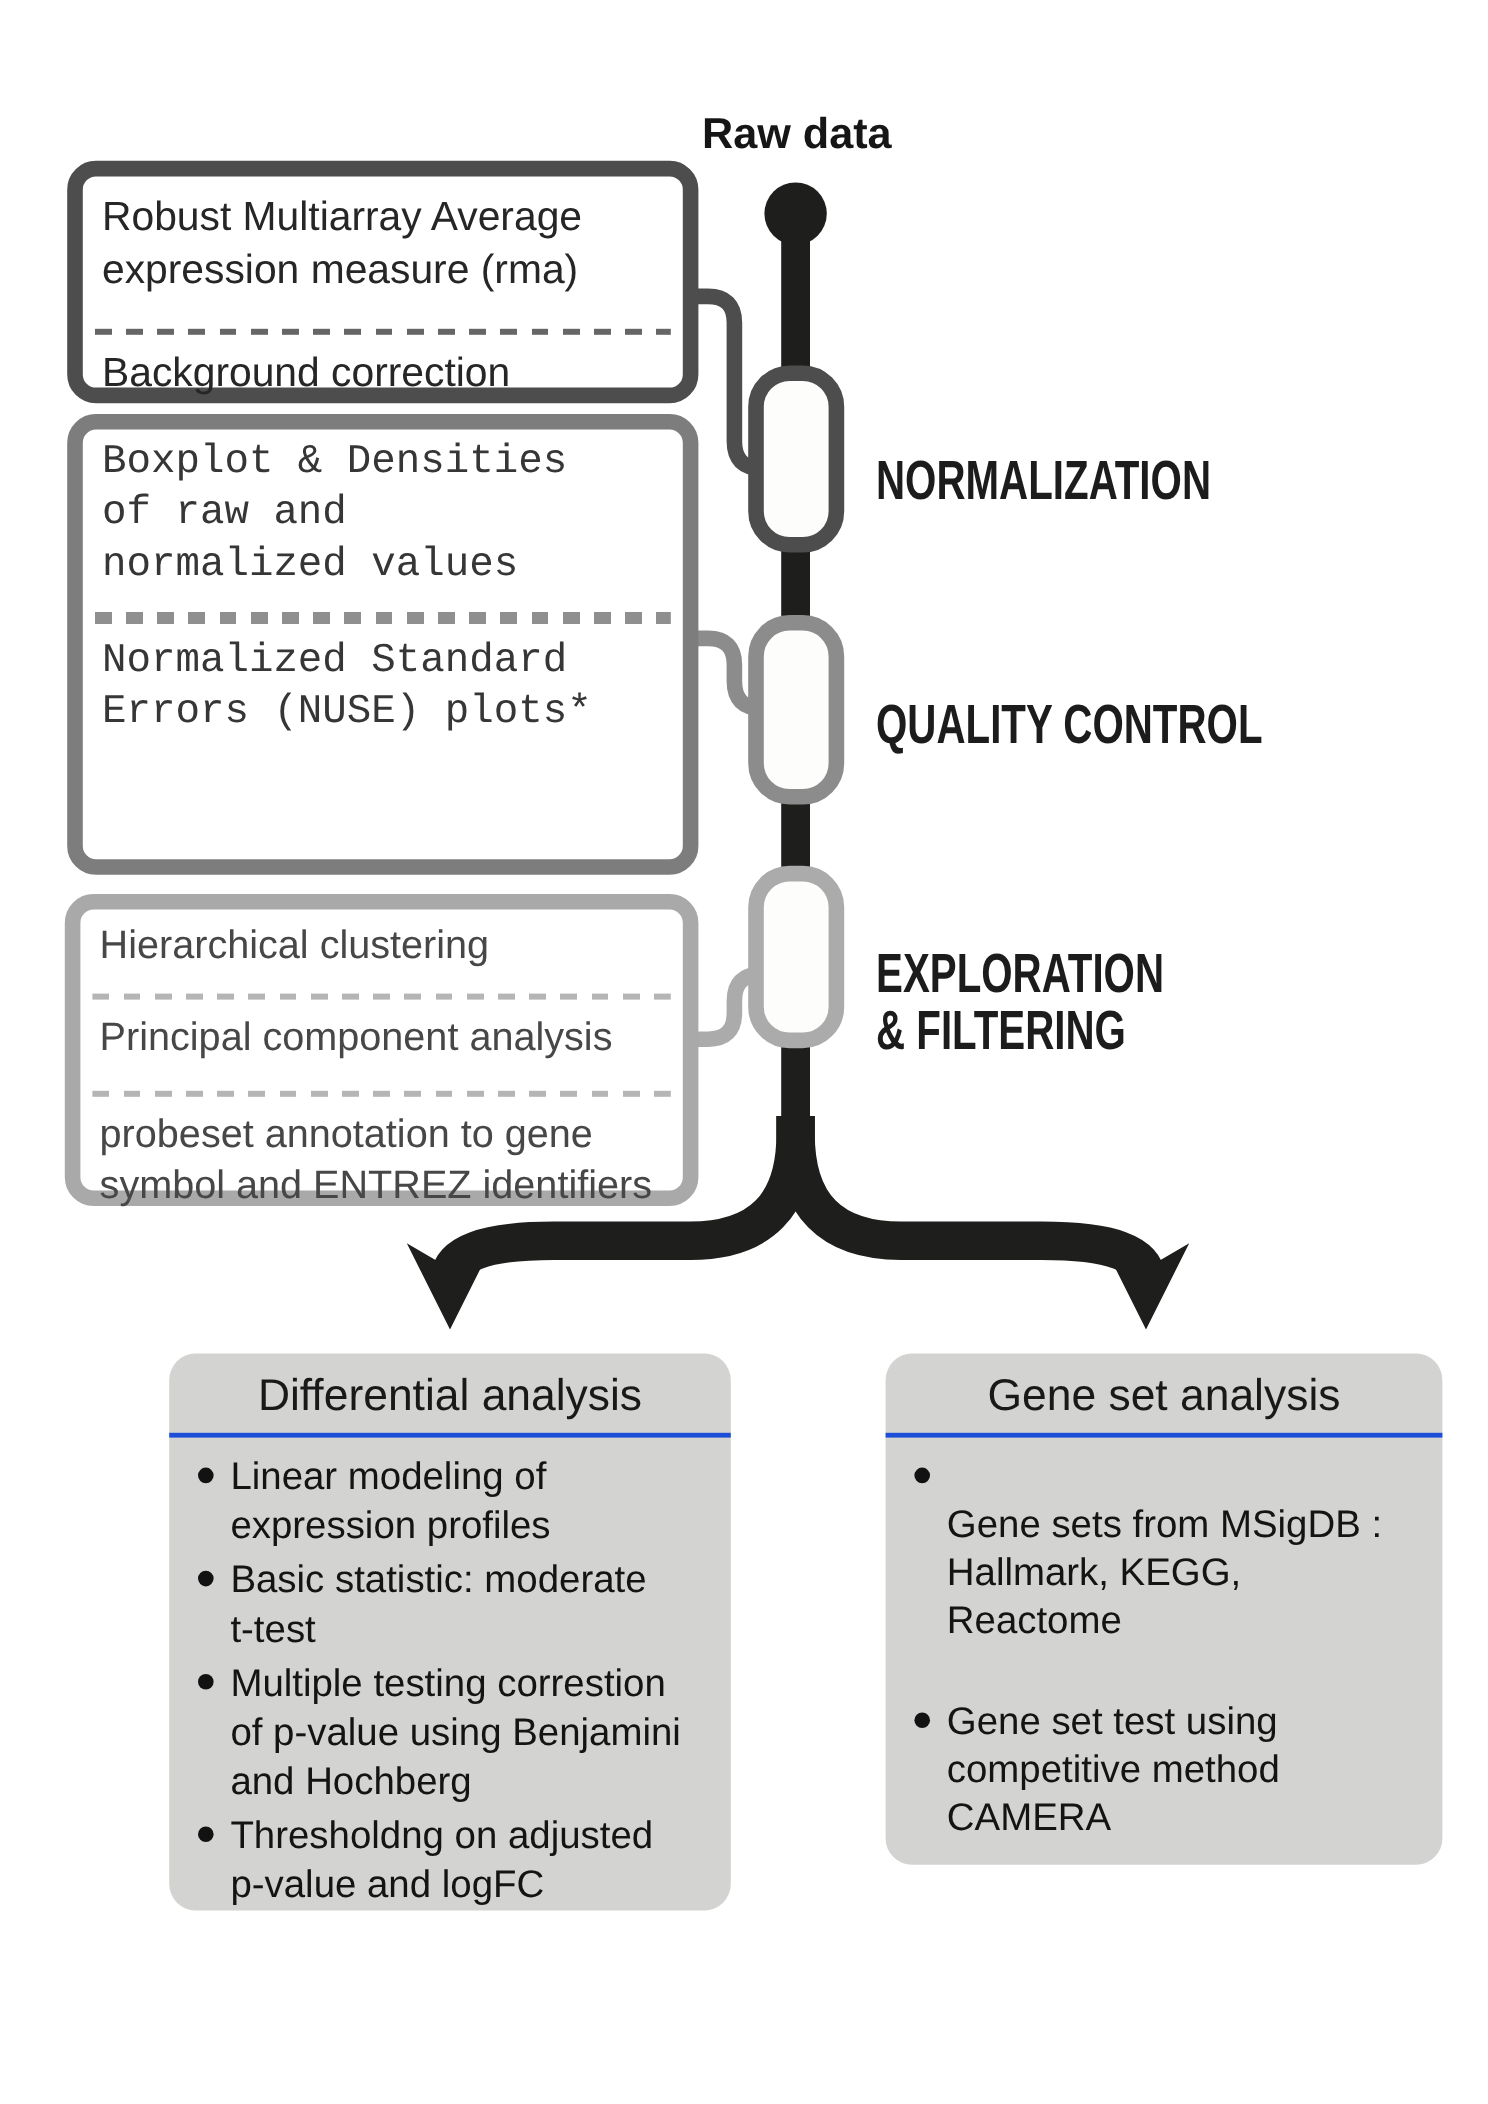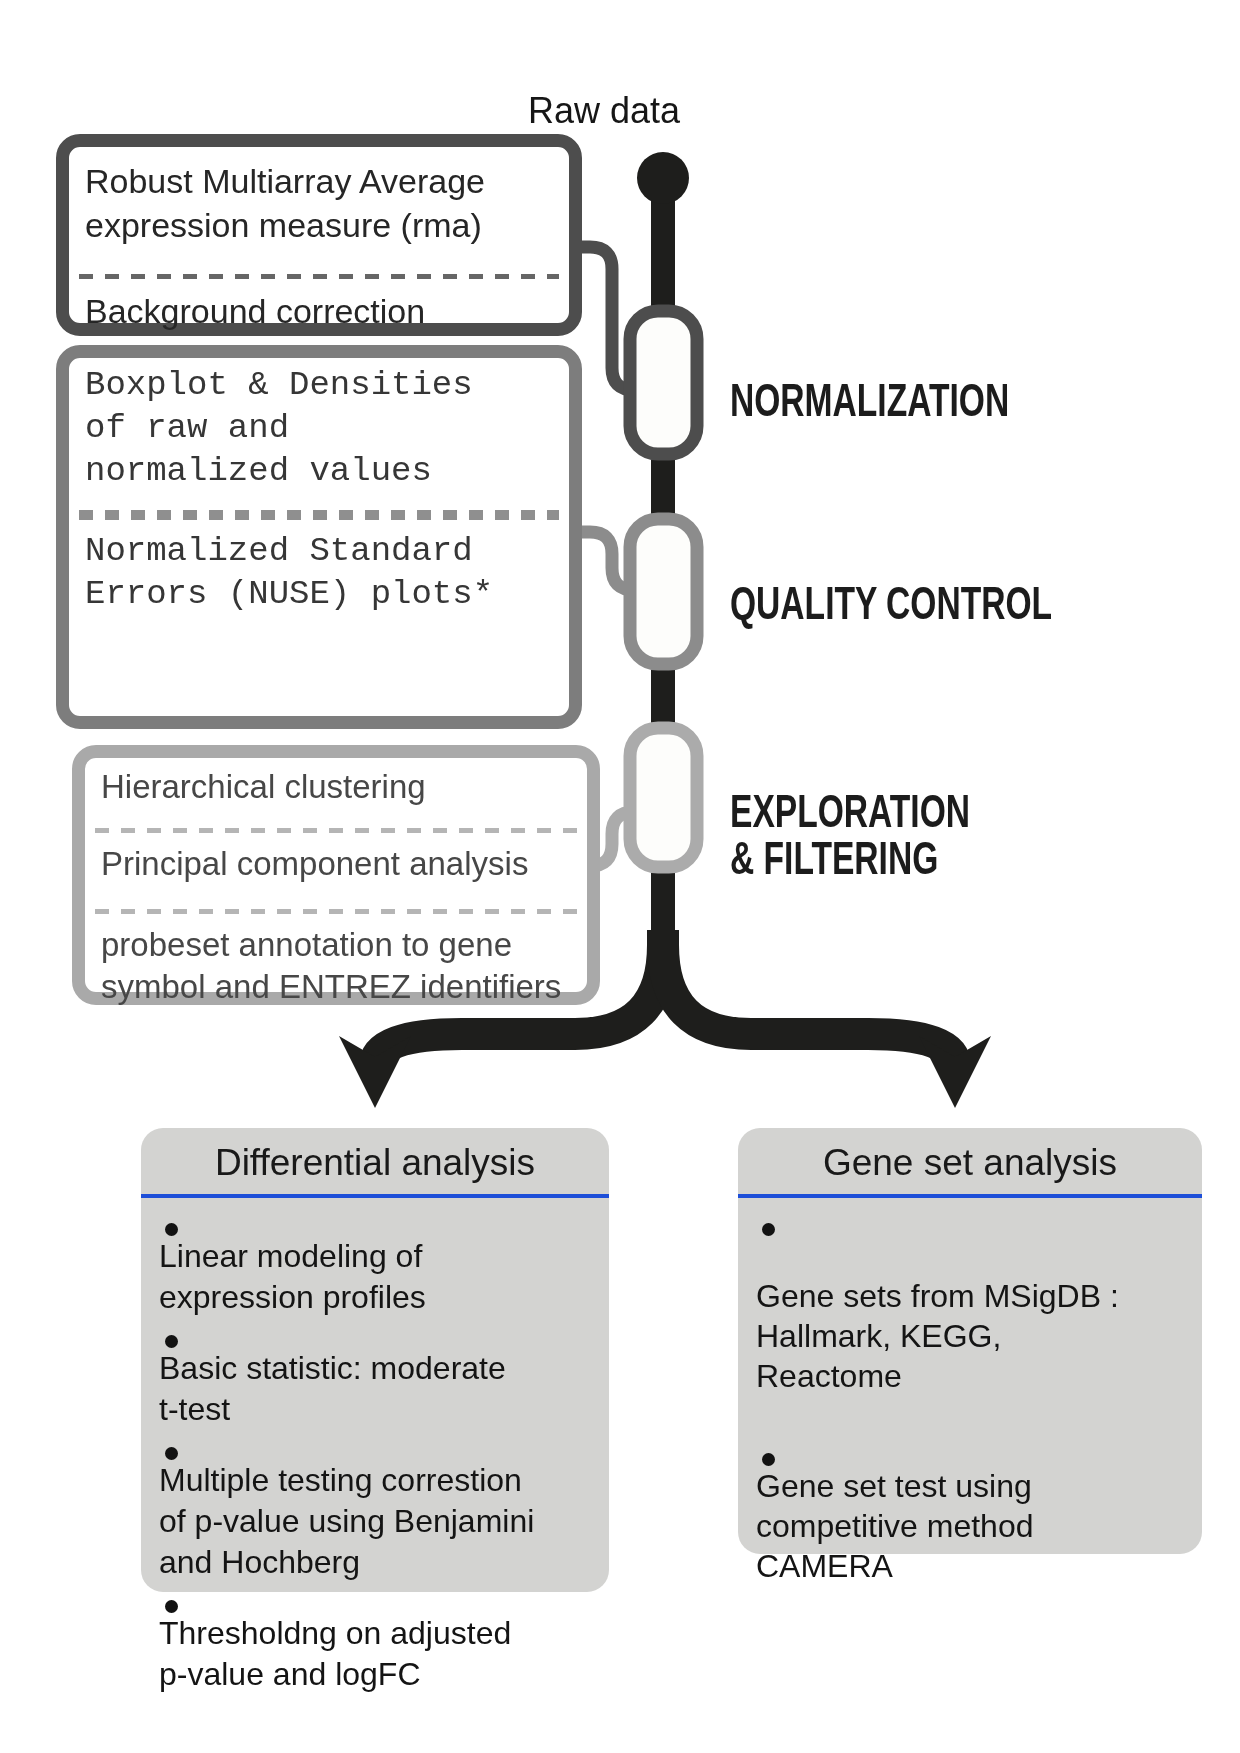--- a/index.html
+++ b/index.html
@@ -4,29 +4,29 @@
 <style>
   html,body{margin:0;padding:0;background:#ffffff;}
   .canvas{position:relative;width:1240px;height:1753px;background:#ffffff;
           font-family:"Liberation Sans",sans-serif;overflow:hidden;}
   .abs{position:absolute;}
 
   
   #metro{position:absolute;left:0;top:0;width:1240px;height:1753px;}
 
   
-  .raw-label{left:528px;top:90px;width:272px;
-             font-size:36px;font-weight:normal;color:#161616;}
+  .raw-label{left:528px;top:90px;width:272px;text-align:center;
+             font-size:36px;font-weight:bold;color:#161616;}
 
   
   .step-box{position:absolute;box-sizing:border-box;background:#ffffff;
             border-radius:24px;border:13px solid #4d4d4d;display:flex;flex-direction:column;}
   #box-normalization{left:56px;top:134px;width:526px;height:202px;border-color:#4d4d4d;}
   #box-quality{left:56px;top:345px;width:526px;height:384px;border-color:#7d7d7d;font-family:Liberation Mono, monospace;}
-  #box-exploration{left:72px;top:745px;width:528px;height:260px;border-color:#a9a9a9;}
+  #box-exploration{left:54px;top:745px;width:528px;height:260px;border-color:#a9a9a9;}
   .row{padding:10px 10px 0 16px;font-size:34px;line-height:44px;color:#2b2b2b;white-space:pre-line;}
   #box-normalization .row{color:#262626;}
   #box-quality .row{line-height:43px;color:#363636;}
   #box-exploration .row{font-size:33px;line-height:42px;color:#474747;}
   .divider{height:5px;margin:0 10px;flex:none;
      background:repeating-linear-gradient(90deg,#666 0 14px,transparent 14px 26px);}
   #box-quality .divider{background:repeating-linear-gradient(90deg,#8f8f8f 0 14px,transparent 14px 26px);}
   #box-exploration .divider{background:repeating-linear-gradient(90deg,#b5b5b5 0 14px,transparent 14px 26px);}
   .r-n1{height:115px;flex:none;padding-top:12px;}
   .r-n2{flex:1;padding-top:10px;}
@@ -44,21 +44,21 @@
   #label-quality{left:730px;top:580px;}
   #label-exploration{left:730px;top:788px;}
 
   
   .panel{position:absolute;background:#d3d3d1;border-radius:22px;box-sizing:border-box;}
   #panel-differential{left:141px;top:1128px;width:468px;height:464px;}
   #panel-geneset{left:738px;top:1128px;width:464px;height:426px;}
   .panel-title{height:66px;line-height:70px;text-align:center;font-size:37px;
                color:#191919;border-bottom:4px solid #1d4ed8;}
   .panel-body{padding:12px 8px 0 18px;}
-  .b-item{display:flex;margin-bottom:4px;flex-direction:column;}
+  .b-item{display:flex;margin-bottom:4px;}
   .b-dot{width:13px;height:13px;border-radius:50%;background:#121212;
          margin:13px 14px 0 6px;flex:none;}
   .b-text{font-size:32px;line-height:41px;color:#141414;white-space:pre-line;}
   #panel-geneset .b-text{line-height:40px;}
   .b-sub{text-align:left;white-space:pre-line;}
 </style>
 </head>
 <body>
 
 <div class="canvas">

